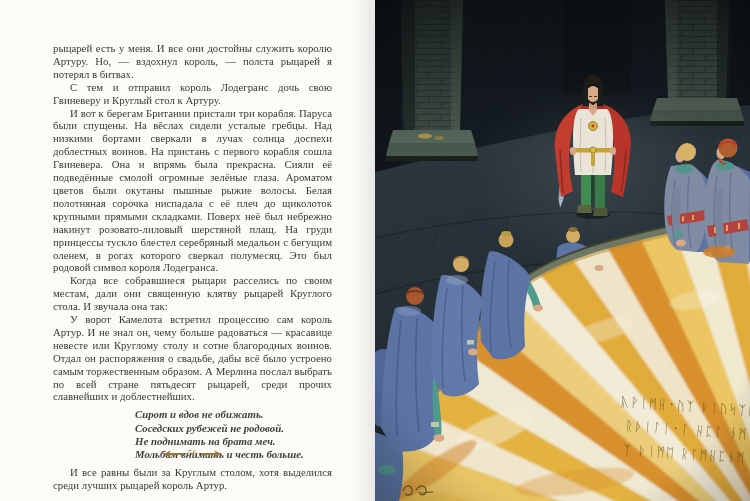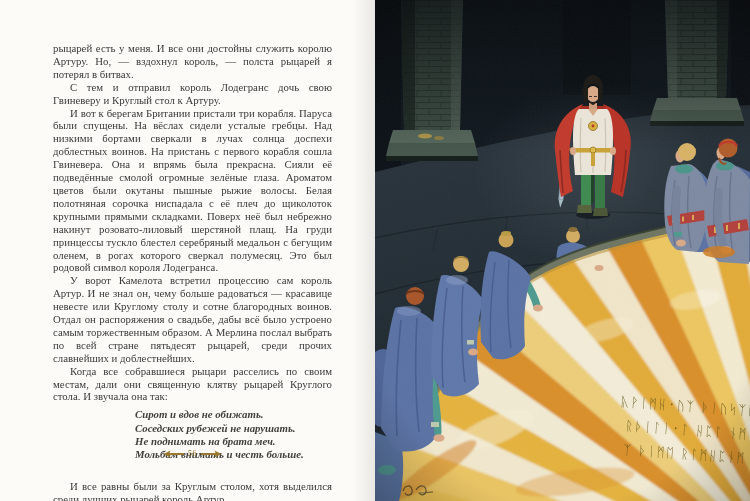--- a/index.html
+++ b/index.html
@@ -12,21 +12,21 @@
     font-family:"Liberation Serif","DejaVu Serif",serif;
     color:#3a3a3a;
   }
   .text-col{
     position:absolute;left:53px;top:42px;width:279px;
     font-size:10.8px;line-height:12.9px;text-align:justify;
   }
   .text-col p{margin:0;}
   .text-col p.indented{text-indent:17px;}
   .oath{
-    margin:5px 0 19px 82px;
+    margin:5px 0 5px 82px;
     font-style:italic;font-weight:bold;
     text-align:left;line-height:13.2px;color:#413f3c;
   }
   .folio{
     position:absolute;left:53px;top:449px;width:279px;
     display:flex;align-items:center;justify-content:center;gap:4px;
   }
   .folio .num{
     font-size:8px;color:#9a7a2e;letter-spacing:0.5px;
     font-family:"Liberation Serif",serif;
@@ -43,25 +43,25 @@
 </head>
 <body>
 
 <div class="spread">
 
   <div class="left-page">
     <div class="text-col">
       <p>рыцарей есть у меня. И все они достойны служить королю Артуру. Но, — вздохнул король, — полста рыцарей я потерял в битвах.</p>
       <p class="indented">С тем и отправил король Лодегранс дочь свою Гвиневеру и Круглый стол к Артуру.</p>
       <p class="indented">И вот к берегам Британии пристали три корабля. Паруса были спущены. На вёслах сидели усталые гребцы. Над низкими бортами сверкали в лучах солнца доспехи доблестных воинов. На пристань с первого корабля сошла Гвиневера. Она и впрямь была прекрасна. Сияли её подведённые смолой огромные зелёные глаза. Ароматом цветов были окутаны пышные рыжие волосы. Белая полотняная сорочка ниспадала с её плеч до щиколоток крупными прямыми складками. Поверх неё был небрежно накинут розовато-лиловый шерстяной плащ. На груди принцессы тускло блестел серебряный медальон с бегущим оленем, в рогах которого сверкал полумесяц. Это был родовой символ короля Лодегранса.</p>
+      <p class="indented">Когда все собравшиеся рыцари расселись по своим местам, дали они священную клятву рыцарей Круглого стола. И звучала она так:</p>
       <p class="indented">У ворот Камелота встретил процессию сам король Артур. И не знал он, чему больше радоваться — красавице невесте или Круглому столу и сотне благородных воинов. Отдал он распоряжения о свадьбе, дабы всё было устроено самым торжественным образом. А Мерлина послал выбрать по всей стране пятьдесят рыцарей, среди прочих славнейших и доблестнейших.</p>
-      <p class="indented">Когда все собравшиеся рыцари расселись по своим местам, дали они священную клятву рыцарей Круглого стола. И звучала она так:</p>
       <div class="oath">
         <div>Сирот и вдов не обижать.</div>
-        <div>Соседских рубежей не нарушать.</div>
+        <div>Соседских рубежей не родовой.</div>
         <div>Не поднимать на брата меч.</div>
         <div>Мольбам внимать и честь больше.</div>
       </div>
       <p class="indented">И все равны были за Круглым столом, хотя выделился среди лучших рыцарей король Артур.</p>
     </div>
 
     <div class="folio">
       <svg width="21" height="8" viewBox="0 0 21 8">
         <path d="M0.5,4 L7.5,0.6 L6.5,3.1 L21,3.1 L21,4.9 L6.5,4.9 L7.5,7.4 Z" fill="#9a7a2e"></path>
       </svg>

